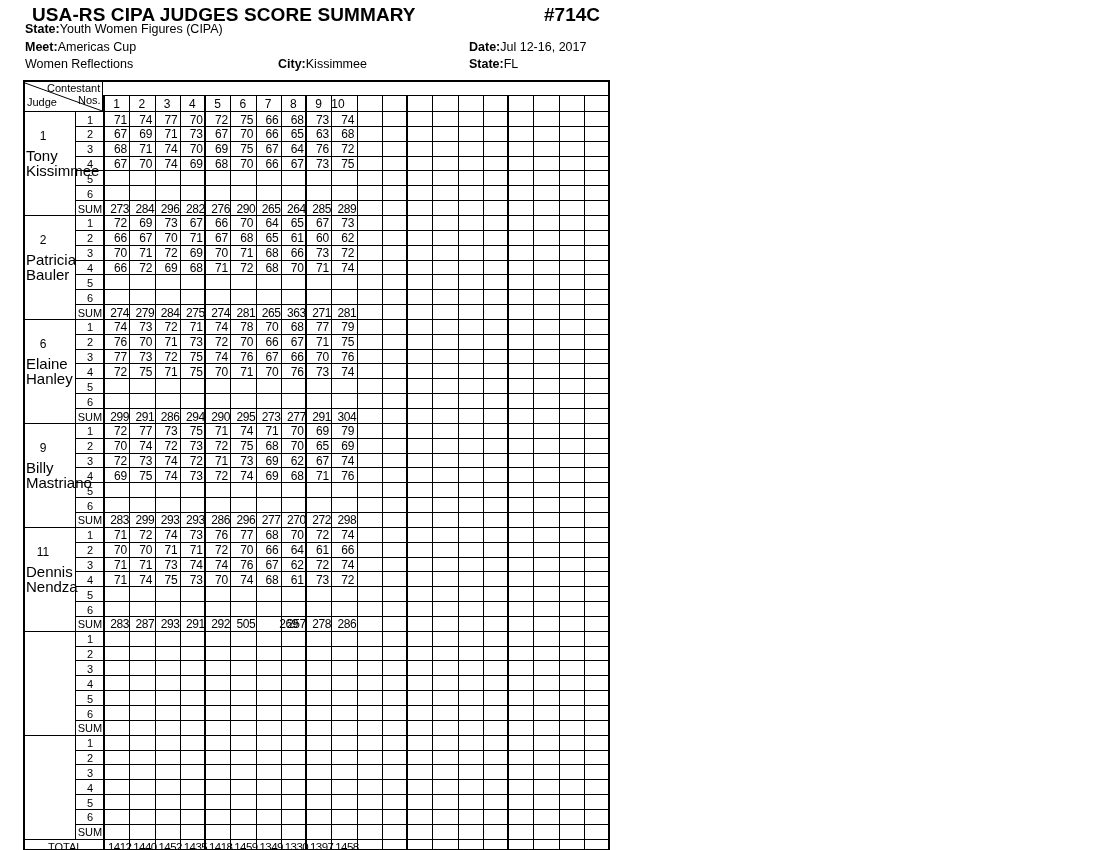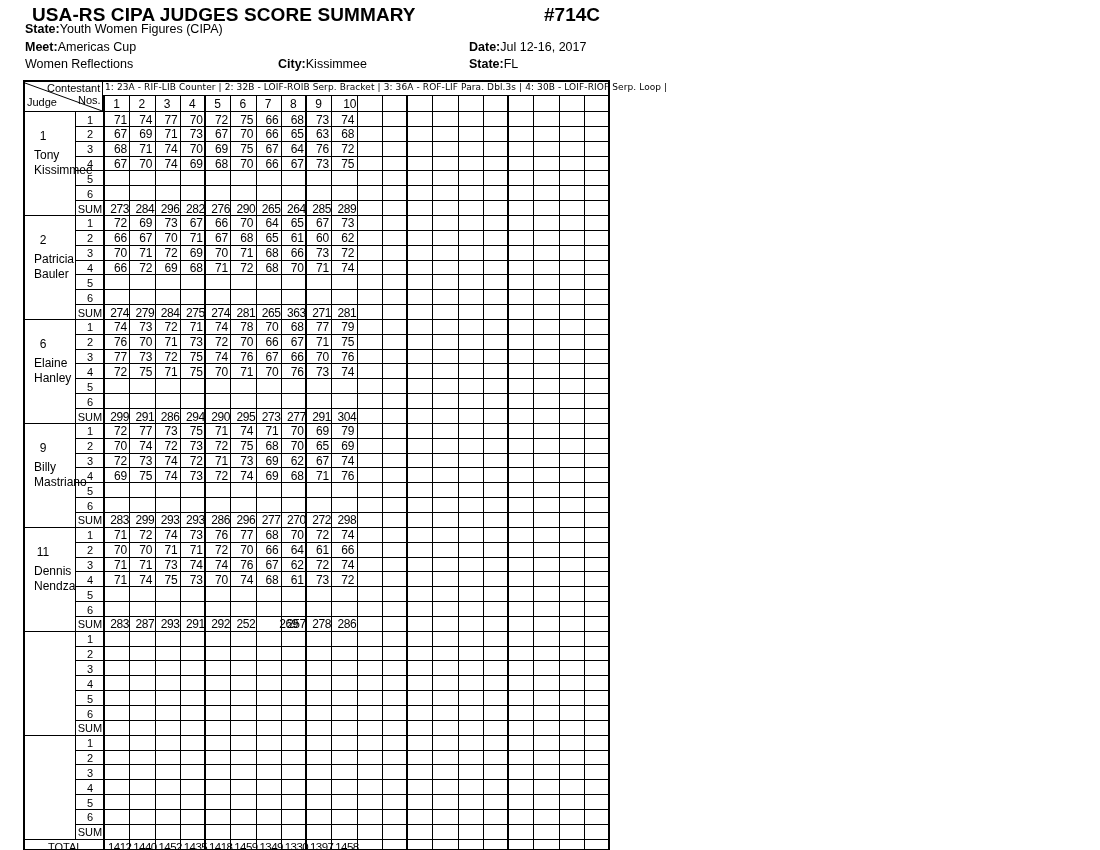--- a/index.html
+++ b/index.html
@@ -13,21 +13,21 @@
   .hdr-corner { position:absolute; left:0; top:0; width:80px; height:31px; border:2px solid #000; border-right:1px solid #000; box-sizing:border-box; border-bottom:none; }
   .hdr-corner svg { position:absolute; left:0; top:0; }
   .lbl-contestant { position:absolute; left:22px; top:0px; font-size:11px; }
   .lbl-nos { position:absolute; left:53px; top:12px; font-size:11px; }
   .lbl-judge { position:absolute; left:2px; top:14px; font-size:11px; }
   .figures { position:absolute; left:82px; top:2px; font-size:9px; white-space:nowrap; font-family:"DejaVu Sans", sans-serif; letter-spacing:0.1px; }
   .cell { position:absolute; box-sizing:border-box; font-size:12px; text-align:right; padding-right:2px; line-height:14px; }
   .vline { position:absolute; background:#000; }
   .hline { position:absolute; background:#000; height:1px; }
   .judge-id { position:absolute; font-size:12px; text-align:center; width:40px; }
-  .judge-name { position:absolute; font-size:12px; line-height:15px;margin-left:8px; }
+  .judge-name { position:absolute; font-size:15px; line-height:15px; }
   .rowlbl { position:absolute; font-size:11px; text-align:center; width:28px; line-height:14px; }
   .total-lbl { position:absolute; font-size:11px; }
 </style>
 </head>
 <body>
 
 <div class="title">USA-RS CIPA JUDGES SCORE SUMMARY</div>
 <div class="docno">#714C</div>
 
 <div class="meta" style="left:25px;top:22px;">
@@ -49,21 +49,20 @@
 
 <div class="grid" id="grid">
   <div class="hdr-corner">
     <svg width="80" height="31">
         <line x1="0" y1="1" x2="80" y2="30" stroke="#000" stroke-width="1"></line>
       </svg>
     <span class="lbl-contestant">Contestant</span>
     <span class="lbl-nos">Nos.</span>
     <span class="lbl-judge">Judge</span>
   </div>
-  <div class="figures">1: 23A - RIF-LIB Counter | 2: 32B - LOIF-ROIB Serp. Bracket | 3: 36A - ROF-LIF Para. Dbl.3s | 4: 30B - LOIF-RIOF Serp. Loop |</div>
 <div class="vline" style="left:0px;top:0px;width:2px;height:770px"></div>
     <div class="vline" style="left:585px;top:0px;width:2px;height:770px"></div>
     <div class="hline" style="left:0px;top:0px;width:587px;height:2px"></div>
     <div class="hline" style="left:0px;top:769px;width:587px;height:1px"></div>
     <div class="hline" style="left:81px;top:15px;width:505px;height:1px"></div>
     <div class="hline" style="left:0px;top:31px;width:587px;height:1px"></div>
     <div class="vline" style="left:80px;top:15px;width:2px;height:755px"></div>
     <div class="vline" style="left:106px;top:15px;width:1px;height:755px"></div>
     <div class="vline" style="left:132px;top:15px;width:1px;height:755px"></div>
     <div class="vline" style="left:157px;top:15px;width:1px;height:755px"></div>
@@ -87,21 +86,21 @@
     <div class="vline" style="left:52px;top:31px;width:1px;height:727.65px"></div>
     <div class="cell" style="left:81px;top:17px;width:25.25px;height:14px;text-align:center;padding:0">1</div>
     <div class="cell" style="left:106.25px;top:17px;width:25.25px;height:14px;text-align:center;padding:0">2</div>
     <div class="cell" style="left:131.5px;top:17px;width:25.25px;height:14px;text-align:center;padding:0">3</div>
     <div class="cell" style="left:156.75px;top:17px;width:25.25px;height:14px;text-align:center;padding:0">4</div>
     <div class="cell" style="left:182px;top:17px;width:25.25px;height:14px;text-align:center;padding:0">5</div>
     <div class="cell" style="left:207.25px;top:17px;width:25.25px;height:14px;text-align:center;padding:0">6</div>
     <div class="cell" style="left:232.5px;top:17px;width:25.25px;height:14px;text-align:center;padding:0">7</div>
     <div class="cell" style="left:257.75px;top:17px;width:25.25px;height:14px;text-align:center;padding:0">8</div>
     <div class="cell" style="left:283px;top:17px;width:25.25px;height:14px;text-align:center;padding:0">9</div>
-    <div class="cell" style="left:308.25px;top:17px;width:25.25px;height:14px;text-align:right;padding:0">10</div>
+    <div class="cell" style="left:308.25px;top:17px;width:25.25px;height:14px;text-align:left;padding:0">10</div>
     <div class="cell" style="left:333.5px;top:17px;width:25.25px;height:14px;text-align:center;padding:0"></div>
     <div class="cell" style="left:358.75px;top:17px;width:25.25px;height:14px;text-align:center;padding:0"></div>
     <div class="cell" style="left:384px;top:17px;width:25.25px;height:14px;text-align:center;padding:0"></div>
     <div class="cell" style="left:409.25px;top:17px;width:25.25px;height:14px;text-align:center;padding:0"></div>
     <div class="cell" style="left:434.5px;top:17px;width:25.25px;height:14px;text-align:center;padding:0"></div>
     <div class="cell" style="left:459.75px;top:17px;width:25.25px;height:14px;text-align:center;padding:0"></div>
     <div class="cell" style="left:485px;top:17px;width:25.25px;height:14px;text-align:center;padding:0"></div>
     <div class="cell" style="left:510.25px;top:17px;width:25.25px;height:14px;text-align:center;padding:0"></div>
     <div class="cell" style="left:535.5px;top:17px;width:25.25px;height:14px;text-align:center;padding:0"></div>
     <div class="cell" style="left:560.75px;top:17px;width:25.25px;height:14px;text-align:center;padding:0"></div>
@@ -423,21 +422,21 @@
     <div class="cell" style="left:207.25px;top:492.85px;width:25.25px">74</div>
     <div class="cell" style="left:232.5px;top:492.85px;width:25.25px">68</div>
     <div class="cell" style="left:257.75px;top:492.85px;width:25.25px">61</div>
     <div class="cell" style="left:283px;top:492.85px;width:25.25px">73</div>
     <div class="cell" style="left:308.25px;top:492.85px;width:25.25px">72</div>
     <div class="cell" style="left:81px;top:537.4px;width:25.25px;padding-right:0;letter-spacing:-0.3px">283</div>
     <div class="cell" style="left:106.25px;top:537.4px;width:25.25px;padding-right:0;letter-spacing:-0.3px">287</div>
     <div class="cell" style="left:131.5px;top:537.4px;width:25.25px;padding-right:0;letter-spacing:-0.3px">293</div>
     <div class="cell" style="left:156.75px;top:537.4px;width:25.25px;padding-right:0;letter-spacing:-0.3px">291</div>
     <div class="cell" style="left:182px;top:537.4px;width:25.25px;padding-right:0;letter-spacing:-0.3px">292</div>
-    <div class="cell" style="left:207.25px;top:537.4px;width:25.25px;padding-right:0;letter-spacing:-0.3px">252</div>
+    <div class="cell" style="left:207.25px;top:537.4px;width:25.25px;padding-right:0;letter-spacing:-0.3px">505</div>
     <div class="cell" style="left:250px;top:537.4px;width:25.25px;padding-right:0;letter-spacing:-0.3px">269</div>
     <div class="cell" style="left:257.75px;top:537.4px;width:25.25px;padding-right:0;letter-spacing:-0.3px">257</div>
     <div class="cell" style="left:283px;top:537.4px;width:25.25px;padding-right:0;letter-spacing:-0.3px">278</div>
     <div class="cell" style="left:308.25px;top:537.4px;width:25.25px;padding-right:0;letter-spacing:-0.3px">286</div>
     <div class="hline" style="left:0px;top:550.75px;width:587px;height:1px"></div>
     <div class="hline" style="left:52px;top:565.6px;width:534px;height:1px"></div>
     <div class="hline" style="left:52px;top:580.45px;width:534px;height:1px"></div>
     <div class="hline" style="left:52px;top:595.3px;width:534px;height:1px"></div>
     <div class="hline" style="left:52px;top:610.15px;width:534px;height:1px"></div>
     <div class="hline" style="left:52px;top:625px;width:534px;height:1px"></div>

